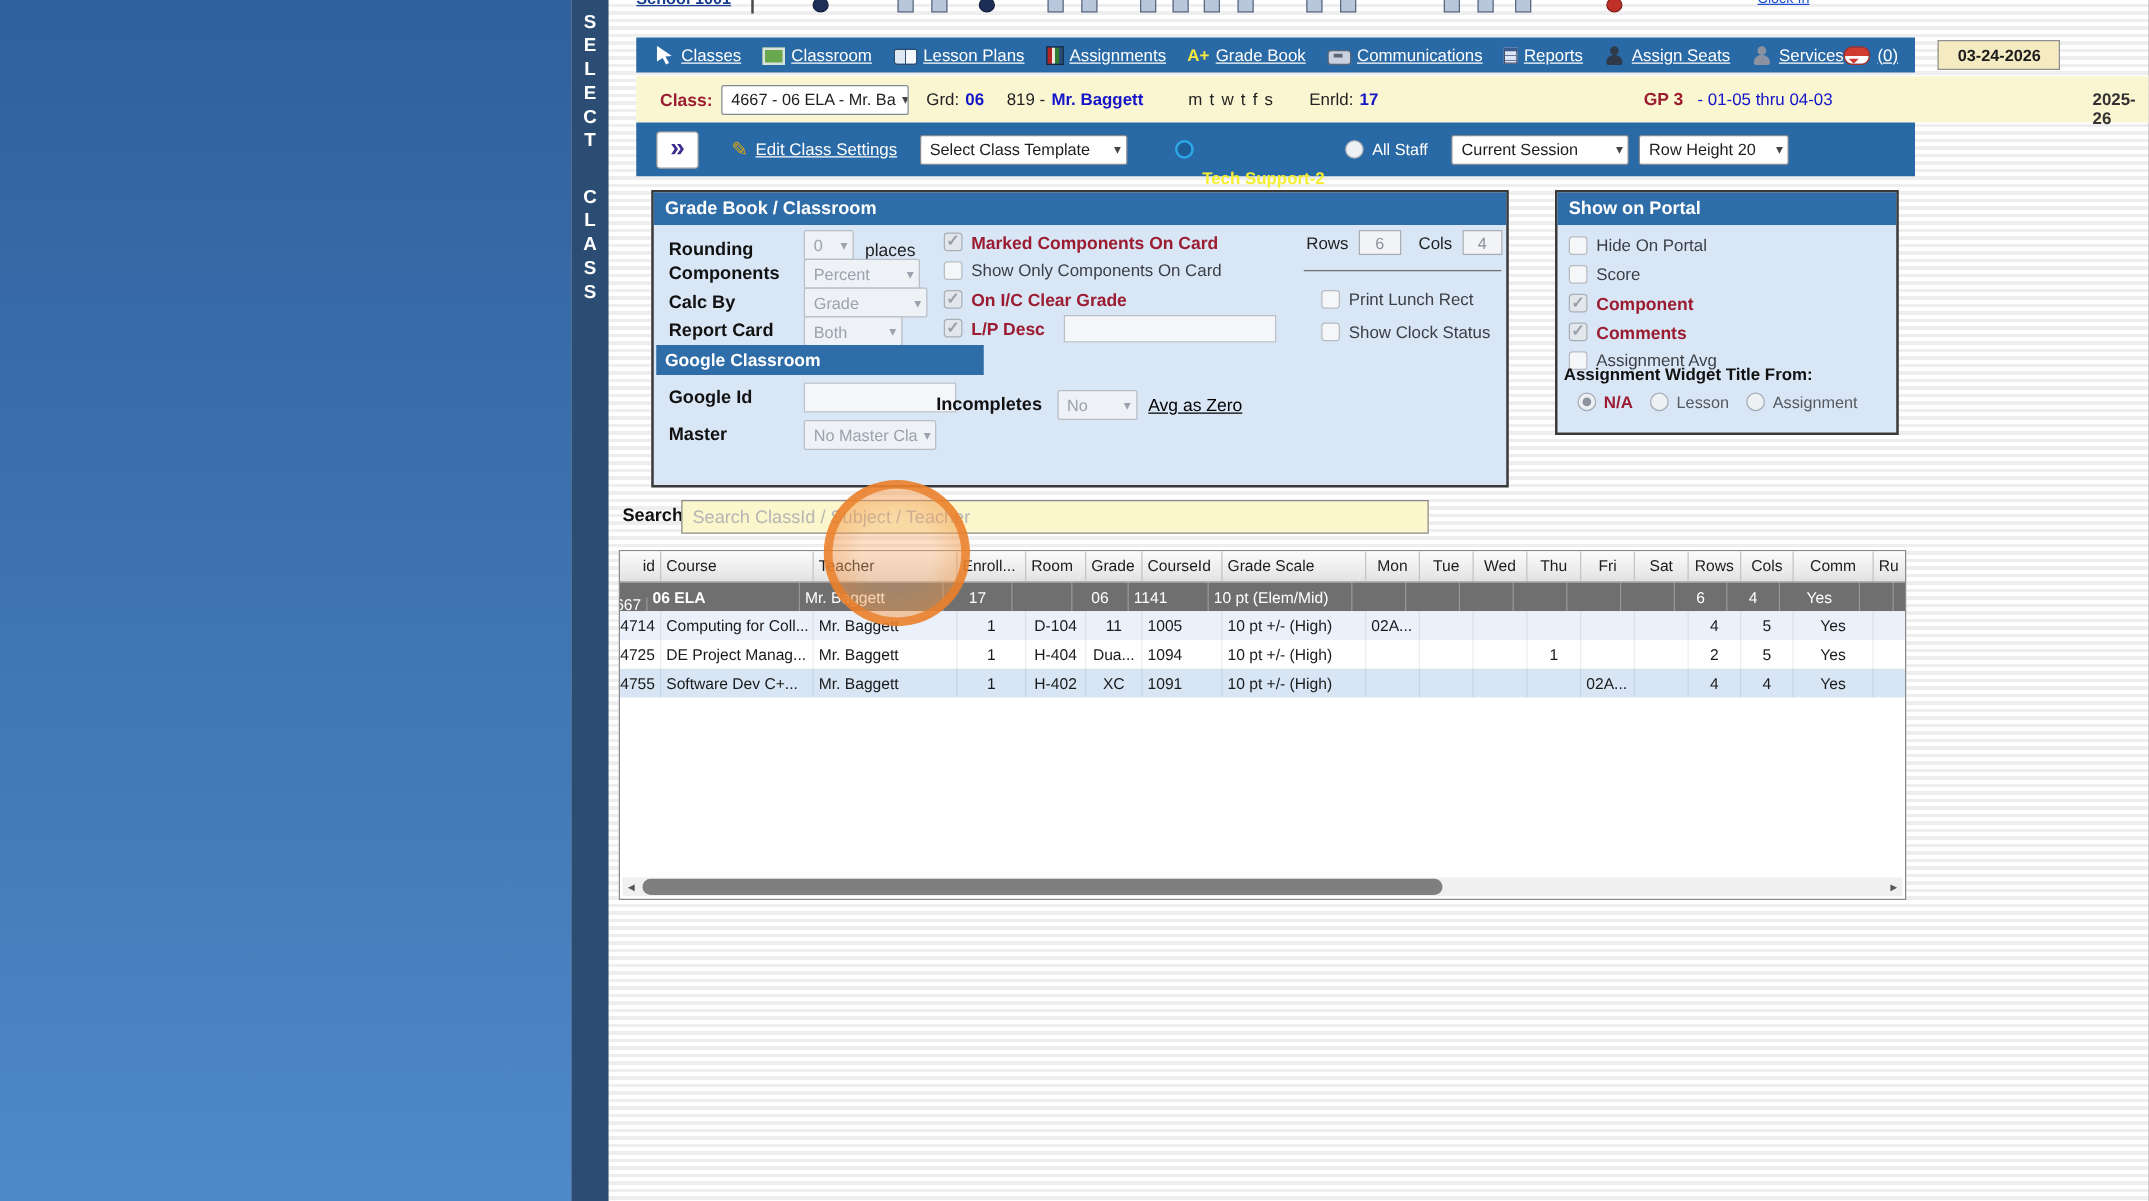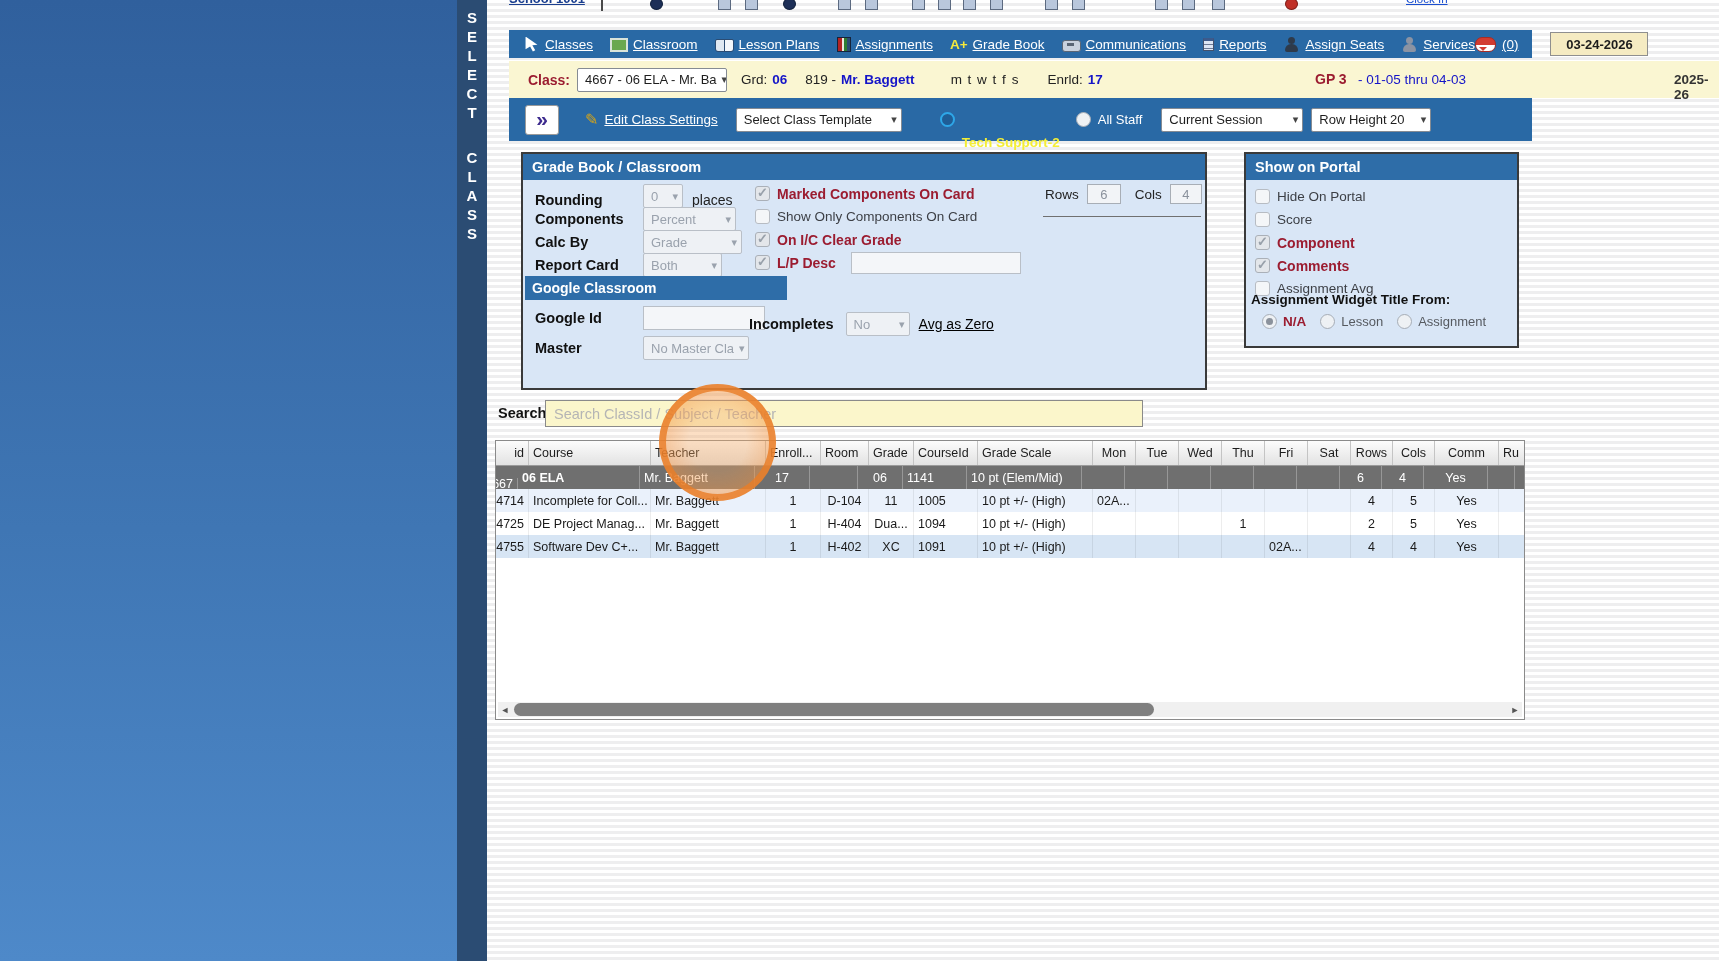--- a/index.html
+++ b/index.html
@@ -330,20 +330,30 @@
       <span style="margin-left:9px;font-size:14px;color:#000000;text-decoration:underline;">Avg as Zero</span>
     </div>
 
     <div class="prow rowscols">
       <span style="font-size:13.5px;color:#222;">Rows</span>
       <span class="numbox" style="margin-left:8px;">6</span>
       <span style="font-size:13.5px;color:#222;margin-left:14px;">Cols</span>
       <span class="numbox" style="margin-left:8px;width:32px;">4</span>
     </div>
     <div class="rc-sep"></div>
+    <div class="col-checks extra-checks" id="extra-checks">
+        <div class="check-row">
+          <span class="cb"></span>
+          <span class="cb-label">Print Lunch Rect</span>
+        </div>
+        <div class="check-row">
+          <span class="cb"></span>
+          <span class="cb-label">Show Clock Status</span>
+        </div>
+      </div>
   </div>
 
   <div class="panel portal-panel">
     <div class="panel-header">Show on Portal</div>
     <div class="col-checks" style="left:9px;top:31px;" id="portal-left">
         <div class="check-row">
           <span class="cb"></span>
           <span class="cb-label">Hide On Portal</span>
         </div>
         <div class="check-row">
@@ -414,21 +424,21 @@
           <div class="tc al-center" style="width: 43px;"></div>
           <div class="tc al-left" style="width: 43px;"></div>
           <div class="tc al-center" style="width: 43px;"></div>
           <div class="tc al-center" style="width: 42px;">6</div>
           <div class="tc al-center" style="width: 42px;">4</div>
           <div class="tc al-center" style="width: 64px;">Yes</div>
           <div class="tc al-left" style="width: 27px;"></div>
         </div>
         <div class="t-row" style="background: rgb(234, 241, 251);">
           <div class="tc al-right" style="width: 33px;">4714</div>
-          <div class="tc al-left" style="width: 122px;">Incomplete for Coll...</div>
+          <div class="tc al-left" style="width: 122px;">Computing for Coll...</div>
           <div class="tc al-left" style="width: 115px;">Mr. Baggett</div>
           <div class="tc al-center" style="width: 55px;">1</div>
           <div class="tc al-center" style="width: 48px;">D-104</div>
           <div class="tc al-center" style="width: 45px;">11</div>
           <div class="tc al-left" style="width: 64px;">1005</div>
           <div class="tc al-left" style="width: 115px;">10 pt +/- (High)</div>
           <div class="tc al-left" style="width: 43px;">02A...</div>
           <div class="tc al-center" style="width: 43px;"></div>
           <div class="tc al-center" style="width: 43px;"></div>
           <div class="tc al-center" style="width: 43px;"></div>

